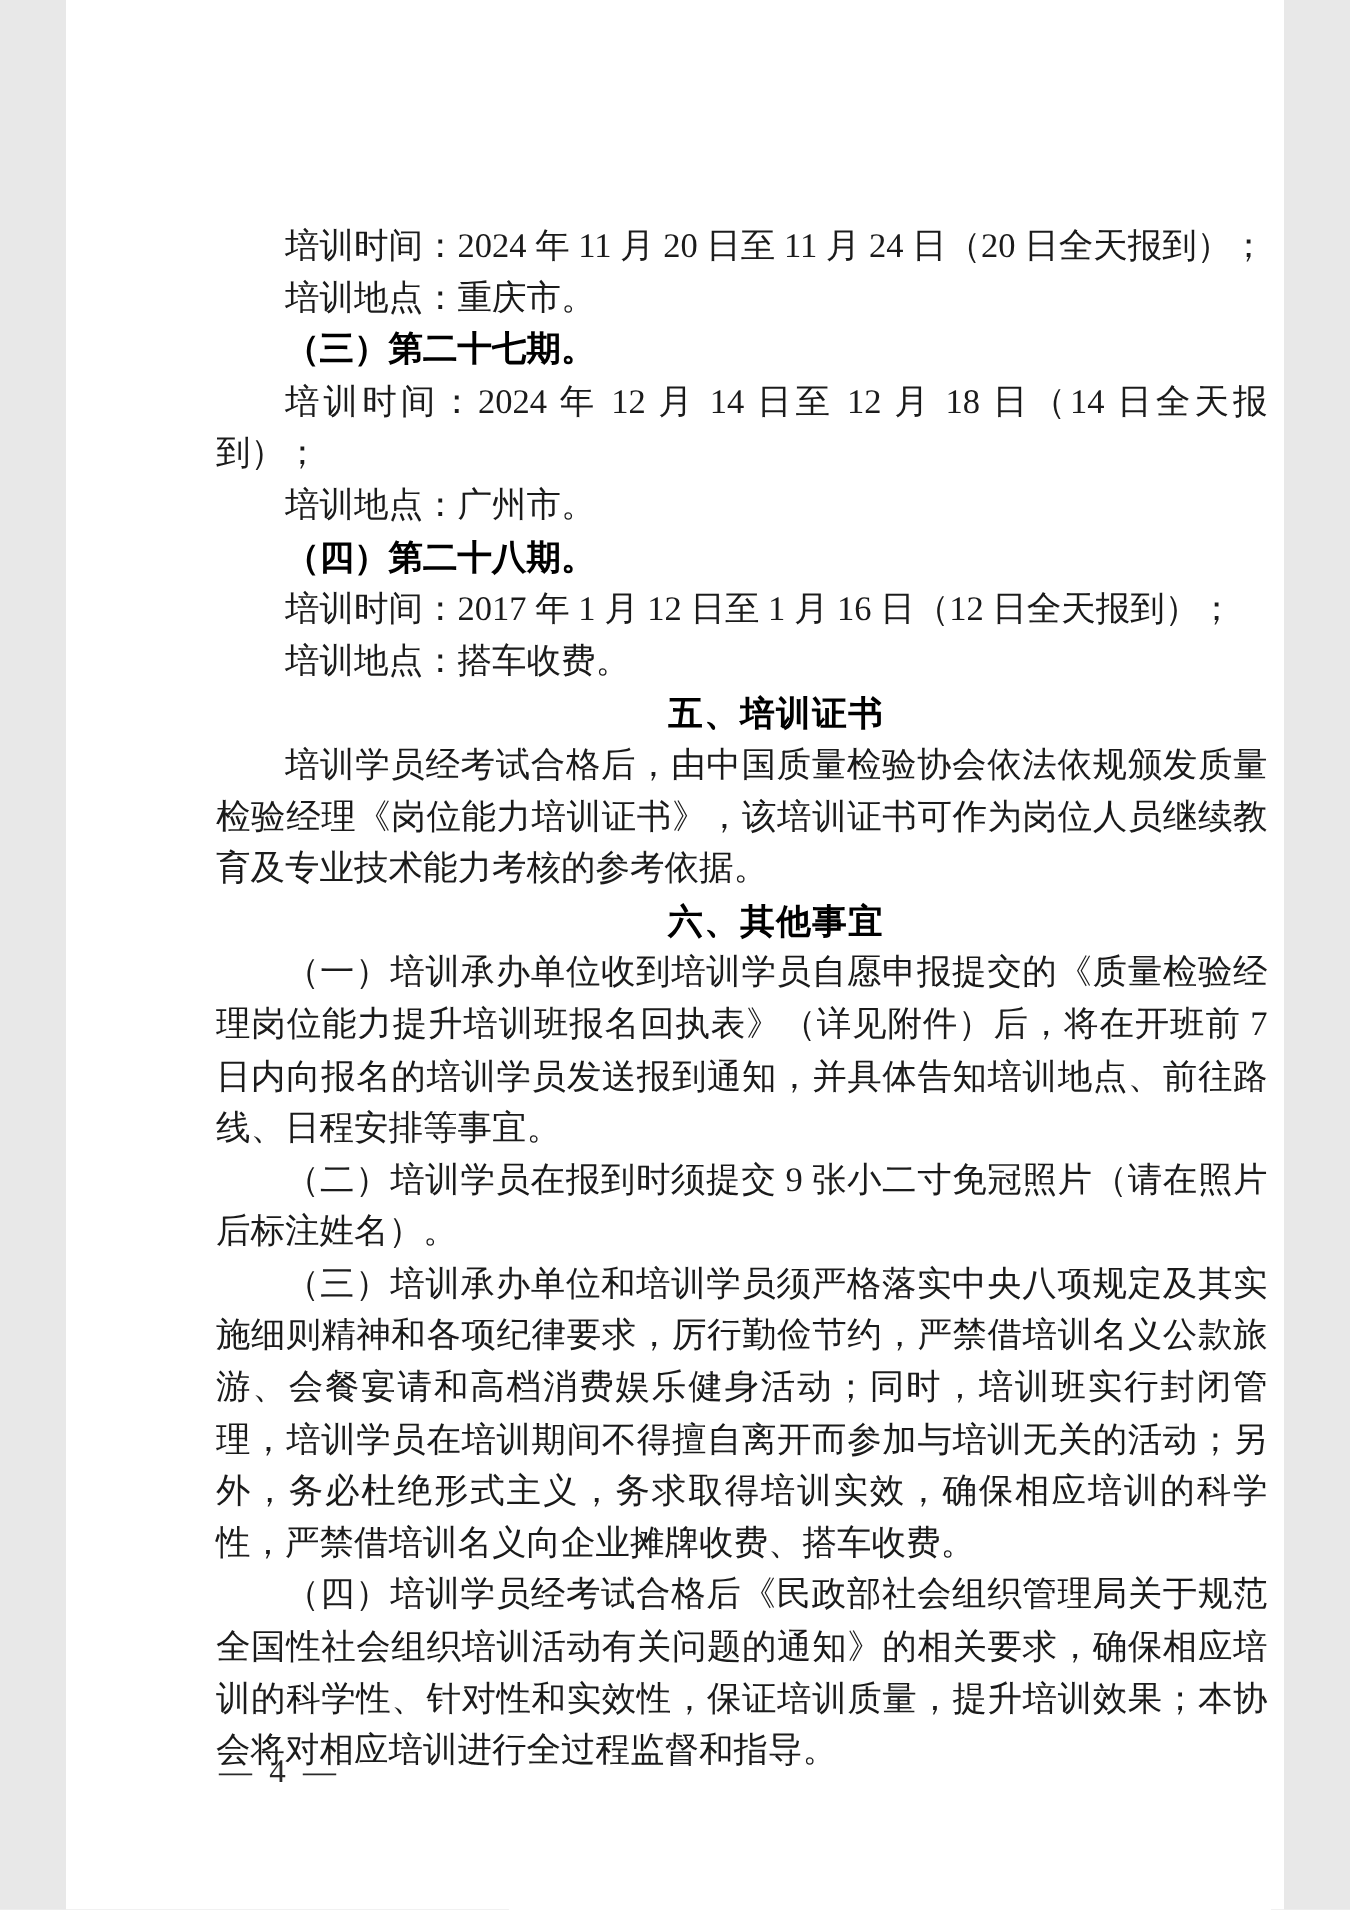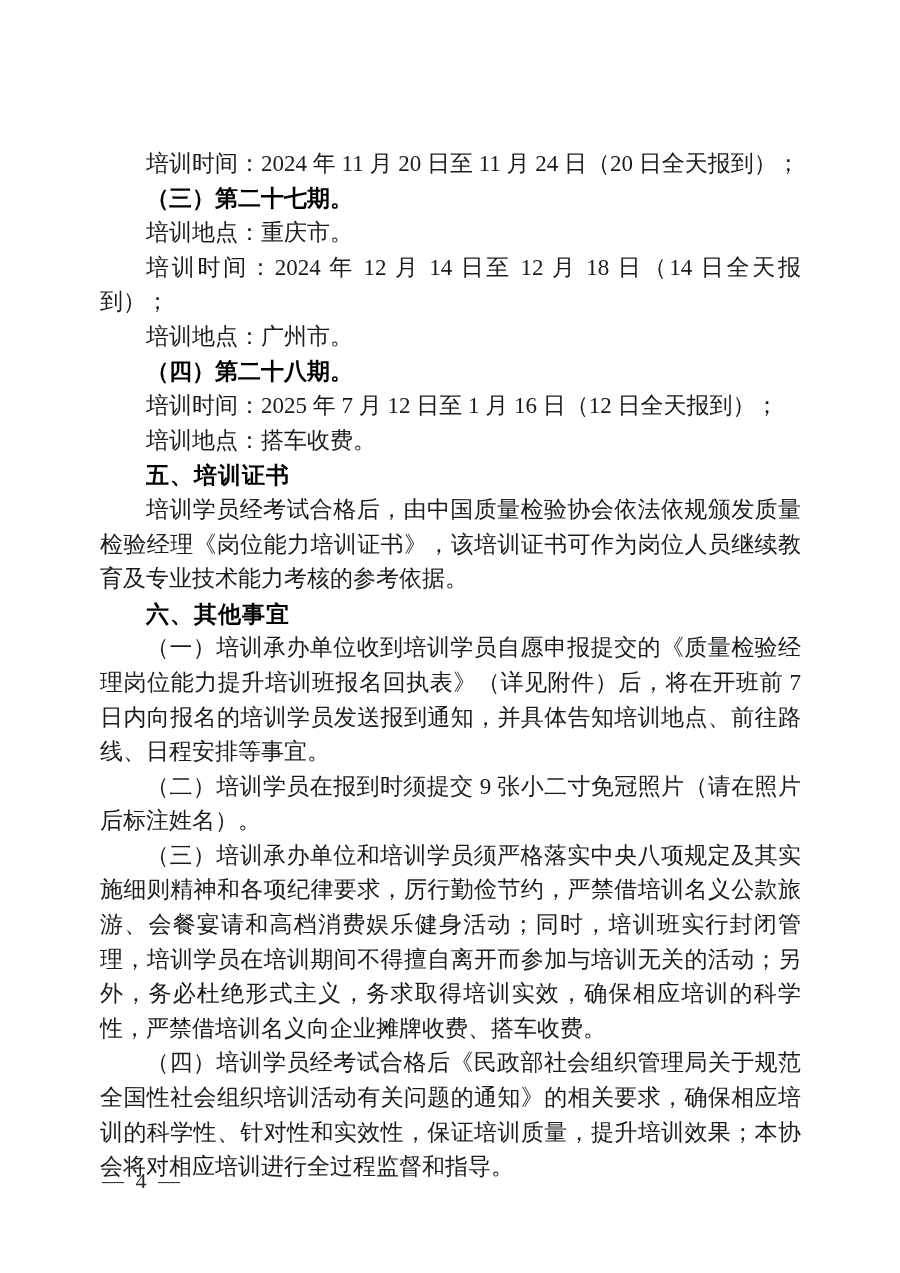--- a/index.html
+++ b/index.html
@@ -2,21 +2,21 @@
 <html><head>
 <meta charset="utf-8">
 <style>
   html, body {
     margin: 0;
     padding: 0;
     background: #e8e8e8;
   }
   .page {
     position: relative;
-    width: 900px;
+    width: 812px;
     height: 1273px;
     margin: 0 auto;
     background: #ffffff;
     overflow: hidden;
   }
   .content {
     position: absolute;
     left: 100px;
     top: 147px;
     width: 701px;
@@ -33,46 +33,46 @@
     word-break: break-all;
   }
   p.para.heading-kai {
     font-weight: bold;
     color: #000000;
     text-align: left;
   }
   p.para.heading-hei {
     font-weight: bold;
     color: #000000;
-    text-align: left;
+    text-align: center;
     font-family: "Liberation Sans", "DejaVu Sans", sans-serif;
     letter-spacing: 1px;
   }
   .footer {
     position: absolute;
     left: 102px;
     top: 1168px;
     font-size: 22px;
     color: #2a2a2a;
     font-family: "Liberation Serif", "DejaVu Serif", serif;
     letter-spacing: 3px;
   }
 </style>
 </head>
 <body>
 
 <div class="page">
   <div class="content">
       <p class="para body">培训时间：2024 年 11 月 20 日至 11 月 24 日（20 日全天报到）；</p>
+      <p class="para body">培训地点：重庆市。</p>
       <p class="para heading-kai">（三）第二十七期。</p>
-      <p class="para body">培训地点：重庆市。</p>
       <p class="para body">培训时间：2024 年 12 月 14 日至 12 月 18 日（14 日全天报到）；</p>
       <p class="para body">培训地点：广州市。</p>
       <p class="para heading-kai">（四）第二十八期。</p>
-      <p class="para body">培训时间：2025 年 7 月 12 日至 1 月 16 日（12 日全天报到）；</p>
+      <p class="para body">培训时间：2017 年 1 月 12 日至 1 月 16 日（12 日全天报到）；</p>
       <p class="para body">培训地点：搭车收费。</p>
       <p class="para heading-hei">五、培训证书</p>
       <p class="para body">培训学员经考试合格后，由中国质量检验协会依法依规颁发质量检验经理《岗位能力培训证书》，该培训证书可作为岗位人员继续教育及专业技术能力考核的参考依据。</p>
       <p class="para heading-hei">六、其他事宜</p>
       <p class="para body">（一）培训承办单位收到培训学员自愿申报提交的《质量检验经理岗位能力提升培训班报名回执表》（详见附件）后，将在开班前 7 日内向报名的培训学员发送报到通知，并具体告知培训地点、前往路线、日程安排等事宜。</p>
       <p class="para body">（二）培训学员在报到时须提交 9 张小二寸免冠照片（请在照片后标注姓名）。</p>
       <p class="para body">（三）培训承办单位和培训学员须严格落实中央八项规定及其实施细则精神和各项纪律要求，厉行勤俭节约，严禁借培训名义公款旅游、会餐宴请和高档消费娱乐健身活动；同时，培训班实行封闭管理，培训学员在培训期间不得擅自离开而参加与培训无关的活动；另外，务必杜绝形式主义，务求取得培训实效，确保相应培训的科学性，严禁借培训名义向企业摊牌收费、搭车收费。</p>
       <p class="para body">（四）培训学员经考试合格后《民政部社会组织管理局关于规范全国性社会组织培训活动有关问题的通知》的相关要求，确保相应培训的科学性、针对性和实效性，保证培训质量，提升培训效果；本协会将对相应培训进行全过程监督和指导。</p>
     </div>
   <div class="footer">— 4 —</div>

